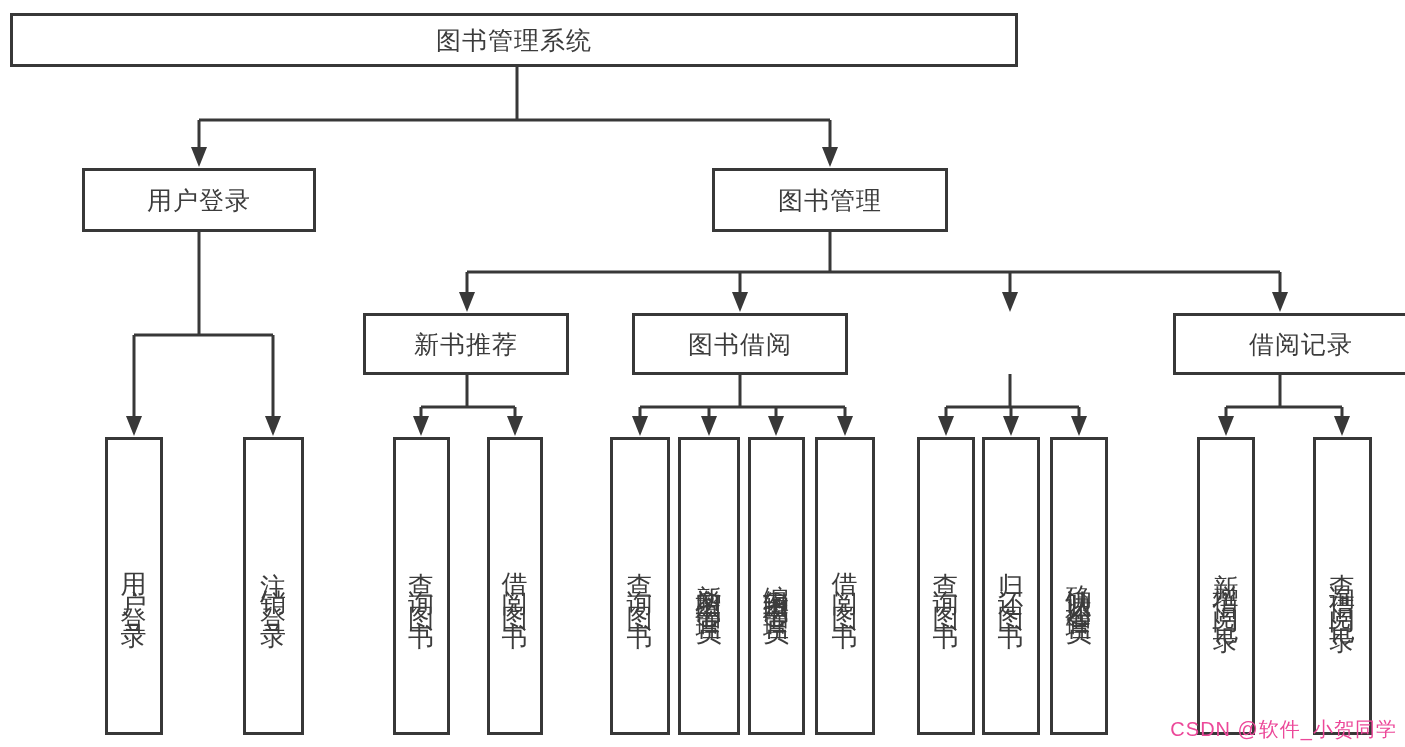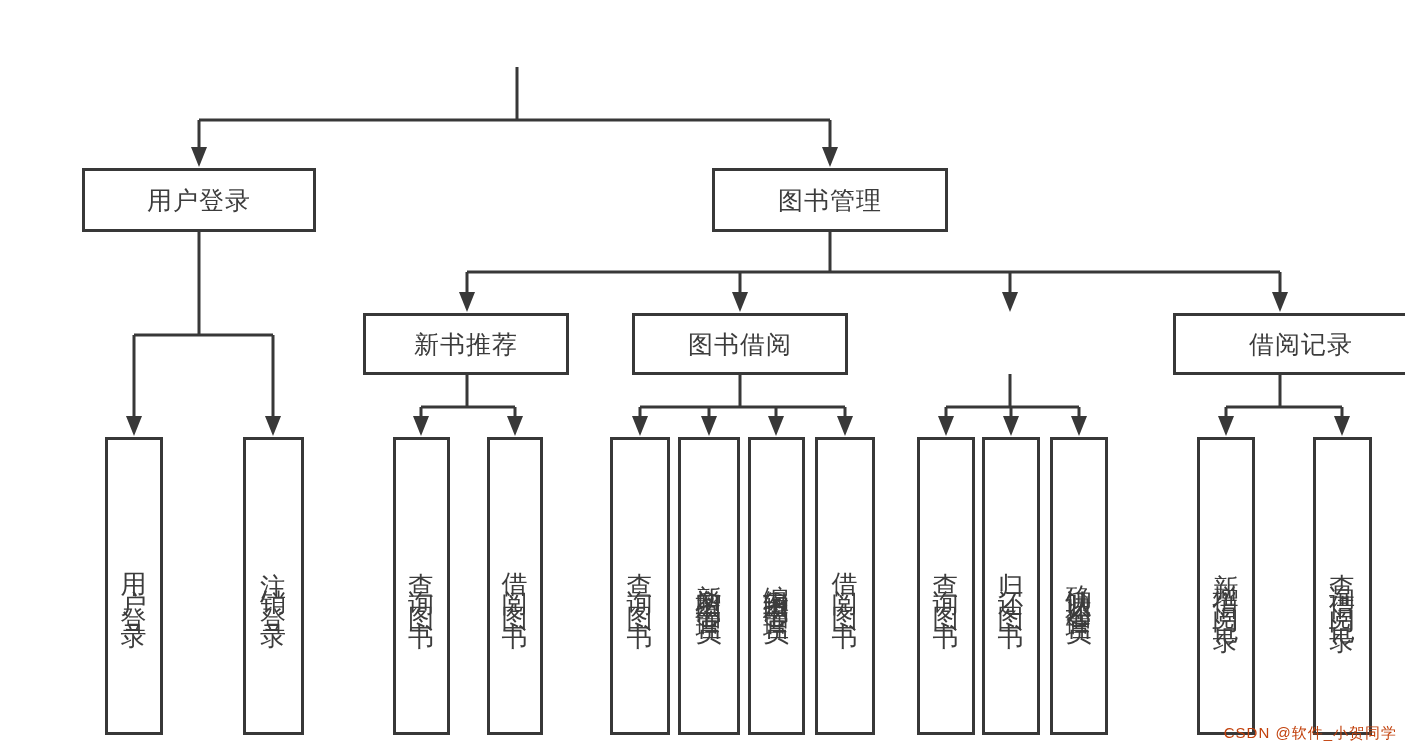--- a/index.html
+++ b/index.html
@@ -28,22 +28,22 @@
     line-height:1;
     font-size:26px;
     white-space:nowrap;
   }
   .len4 .vlabel { letter-spacing:17px; }
   .len6 .vlabel { letter-spacing:11px; }
   .len9 .vlabel { letter-spacing:5px; }
   #watermark {
     position:absolute;
     right:8px; bottom:4px;
-    font-size:15px;
-    color:#c2410c;
+    font-size:20px;
+    color:#ec4899;
     letter-spacing:1px;
     z-index:10;
     white-space:nowrap;
   }
   .stroke { stroke:#383838; stroke-width:3; fill:none; }
   .arrow  { fill:#383838; stroke:none; }
 </style>
 </head>
 <body>
 
@@ -85,20 +85,23 @@
       <polygon class="arrow" points="1003,416 1019,416 1011,436"></polygon>
       <polygon class="arrow" points="1071,416 1087,416 1079,436"></polygon>
     </g>
     <g>
       <path class="stroke" d="M1280,374 V407 M1226,407 H1342 M1226,407 V417 M1342,407 V417"></path>
       <polygon class="arrow" points="1218,416 1234,416 1226,436"></polygon>
       <polygon class="arrow" points="1334,416 1350,416 1342,436"></polygon>
     </g>
   </svg>
 
+  <div class="box" style="left:10px; top:13px; width:1008px; height:54px;">
+    <span class="hlabel">图书管理系统</span>
+  </div>
 
   <div class="box" style="left:82px; top:168px; width:234px; height:64px;">
     <span class="hlabel">用户登录</span>
   </div>
   <div class="box" style="left:363px; top:313px; width:206px; height:62px;">
     <span class="hlabel">新书推荐</span>
   </div>
 
   <div class="box" style="left:712px; top:168px; width:236px; height:64px;">
     <span class="hlabel">图书管理</span>

